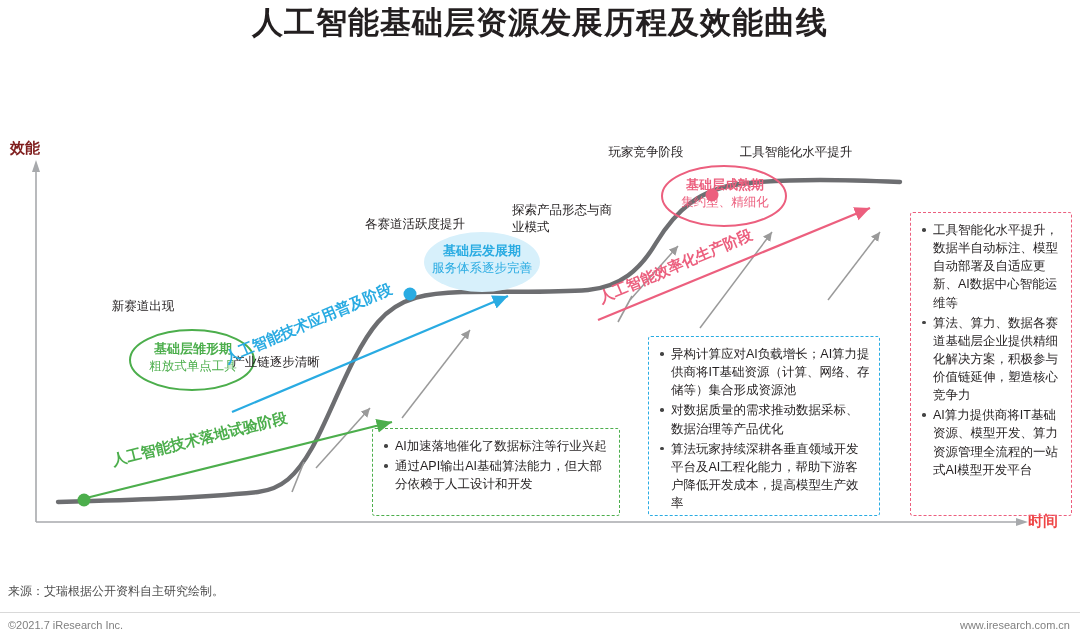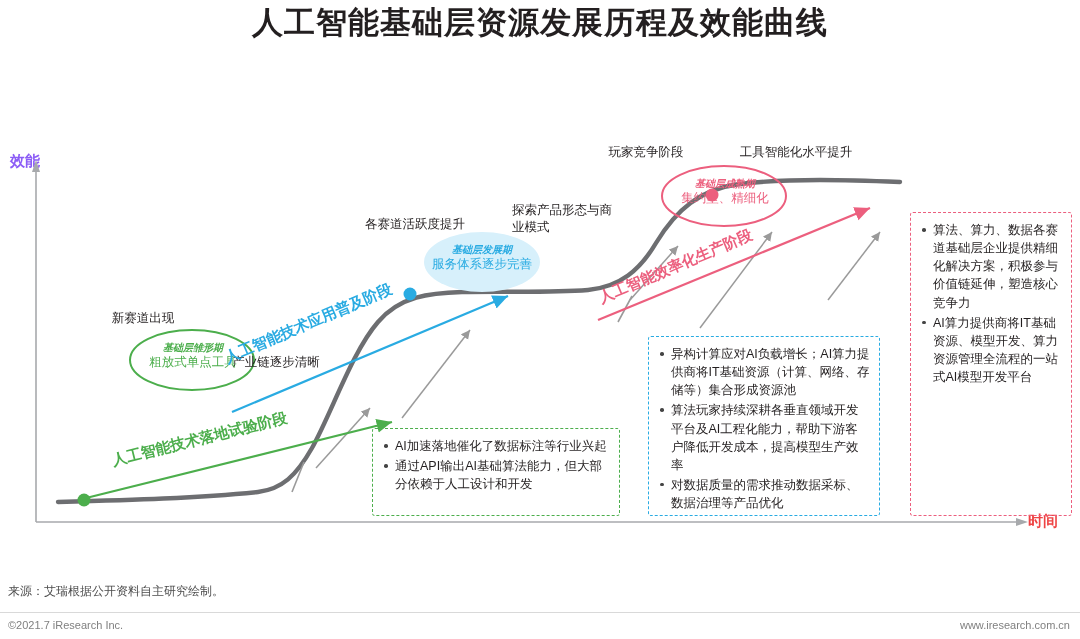--- a/index.html
+++ b/index.html
@@ -11,22 +11,22 @@
     position:relative;
     overflow:hidden;
   }
   .title{
     position:absolute;left:0;top:2px;width:1080px;
     text-align:center;
     font-size:31px;font-weight:bold;letter-spacing:1px;
     color:#231f20;
   }
   .axis-label-y{
-    position:absolute;left:10px;top:152px;
-    font-size:15px;font-weight:bold;color:#8b5cf6;
+    position:absolute;left:10px;top:139px;
+    font-size:15px;font-weight:bold;color:#7f1d1d;
   }
   .axis-label-x{
     position:absolute;left:1028px;top:512px;
     font-size:15px;font-weight:bold;color:#ef4444;
   }
   svg.stage{position:absolute;left:0;top:0;width:1080px;height:639px;}
   .src{
     position:absolute;left:8px;top:583px;font-size:12px;color:#4d4d4d;
   }
   .footer{
@@ -35,21 +35,21 @@
   }
   .copy{position:absolute;left:8px;top:619px;font-size:11px;color:#808080;}
   .web{position:absolute;right:10px;top:619px;font-size:11px;color:#808080;}
 
   .lbl{position:absolute;font-size:12.5px;color:#231f20;line-height:1.35;}
   .lbl.c{text-align:center;}
 
   .stage-badge{
     position:absolute;text-align:center;line-height:1.3;
   }
-  .stage-badge .t1{font-size:10px;font-weight:bold;font-style:italic;}
+  .stage-badge .t1{font-size:13px;font-weight:bold;}
   .stage-badge .t2{font-size:12.5px;}
 
   .green{color:#4cae4c;}
   .blue{color:#29abe2;}
   .pink{color:#ec5f7e;}
 
   .arrow-text{
     position:absolute;font-size:15px;font-weight:bold;white-space:nowrap;
     transform-origin:0 0;
   }
@@ -133,21 +133,21 @@
 
   <line x1="78" y1="500" x2="392" y2="422" stroke="#4cae4c" stroke-width="2.2" marker-end="url(#gra)"></line>
   <line x1="232" y1="412" x2="508" y2="296" stroke="#29abe2" stroke-width="2.2" marker-end="url(#bla)"></line>
   <line x1="598" y1="320" x2="870" y2="208" stroke="#ec5f7e" stroke-width="2.2" marker-end="url(#pka)"></line>
 
   <ellipse cx="192" cy="360" rx="62" ry="30" fill="none" stroke="#4cae4c" stroke-width="2"></ellipse>
   <ellipse cx="482" cy="262" rx="58" ry="30" fill="#d7f0fb" stroke="#29abe2" stroke-width="0"></ellipse>
   <ellipse cx="724" cy="196" rx="62" ry="30" fill="none" stroke="#ec5f7e" stroke-width="2"></ellipse>
 </svg>
 
-<div class="lbl c" style="left:88px;top:310px;width:110px;text-align:center;">新赛道出现</div>
+<div class="lbl c" style="left:88px;top:298px;width:110px;text-align:center;">新赛道出现</div>
 <div class="lbl c" style="left:206px;top:306px;width:140px;margin-top:48px;">产业链逐步清晰</div>
 <div class="lbl c" style="left:340px;top:216px;width:150px;">各赛道活跃度提升</div>
 <div class="lbl" style="left:512px;top:202px;width:150px;">
   <span>探索产品形态与商</span><br>
   <span>业模式</span>
 </div>
 <div class="lbl c" style="left:586px;top:144px;width:120px;">玩家竞争阶段</div>
 <div class="lbl c" style="left:716px;top:144px;width:160px;">工具智能化水平提升</div>
 
 <div class="stage-badge green" style="left:130px;top:341px;width:126px;">
@@ -170,27 +170,28 @@
 <div class="box green" style="left:372px;top:428px;width:248px;height:88px;">
   <ul>
     <li>AI加速落地催化了数据标注等行业兴起</li>
     <li>通过API输出AI基础算法能力，但大部分依赖于人工设计和开发</li>
   </ul>
 </div>
 
 <div class="box blue" style="left:648px;top:336px;width:232px;height:180px;">
   <ul>
     <li>异构计算应对AI负载增长；AI算力提供商将IT基础资源（计算、网络、存储等）集合形成资源池</li>
+    <li>对数据质量的需求推动数据采标、数据治理等产品优化</li>
     <li>算法玩家持续深耕各垂直领域开发平台及AI工程化能力，帮助下游客户降低开发成本，提高模型生产效率</li>
-    <li>对数据质量的需求推动数据采标、数据治理等产品优化</li>
   </ul>
 </div>
 
 <div class="box pink" style="left:910px;top:212px;width:162px;height:304px;">
   <ul>
+    <li>工具智能化水平提升，数据半自动标注、模型自动部署及自适应更新、AI数据中心智能运维等</li>
     <li>算法、算力、数据各赛道基础层企业提供精细化解决方案，积极参与价值链延伸，塑造核心竞争力</li>
     <li>AI算力提供商将IT基础资源、模型开发、算力资源管理全流程的一站式AI模型开发平台</li>
   </ul>
 </div>
 
 <div class="src">来源：艾瑞根据公开资料自主研究绘制。</div>
 <div class="footer"></div>
 <div class="copy">©2021.7 iResearch Inc.</div>
 <div class="web">www.iresearch.com.cn</div>
 

